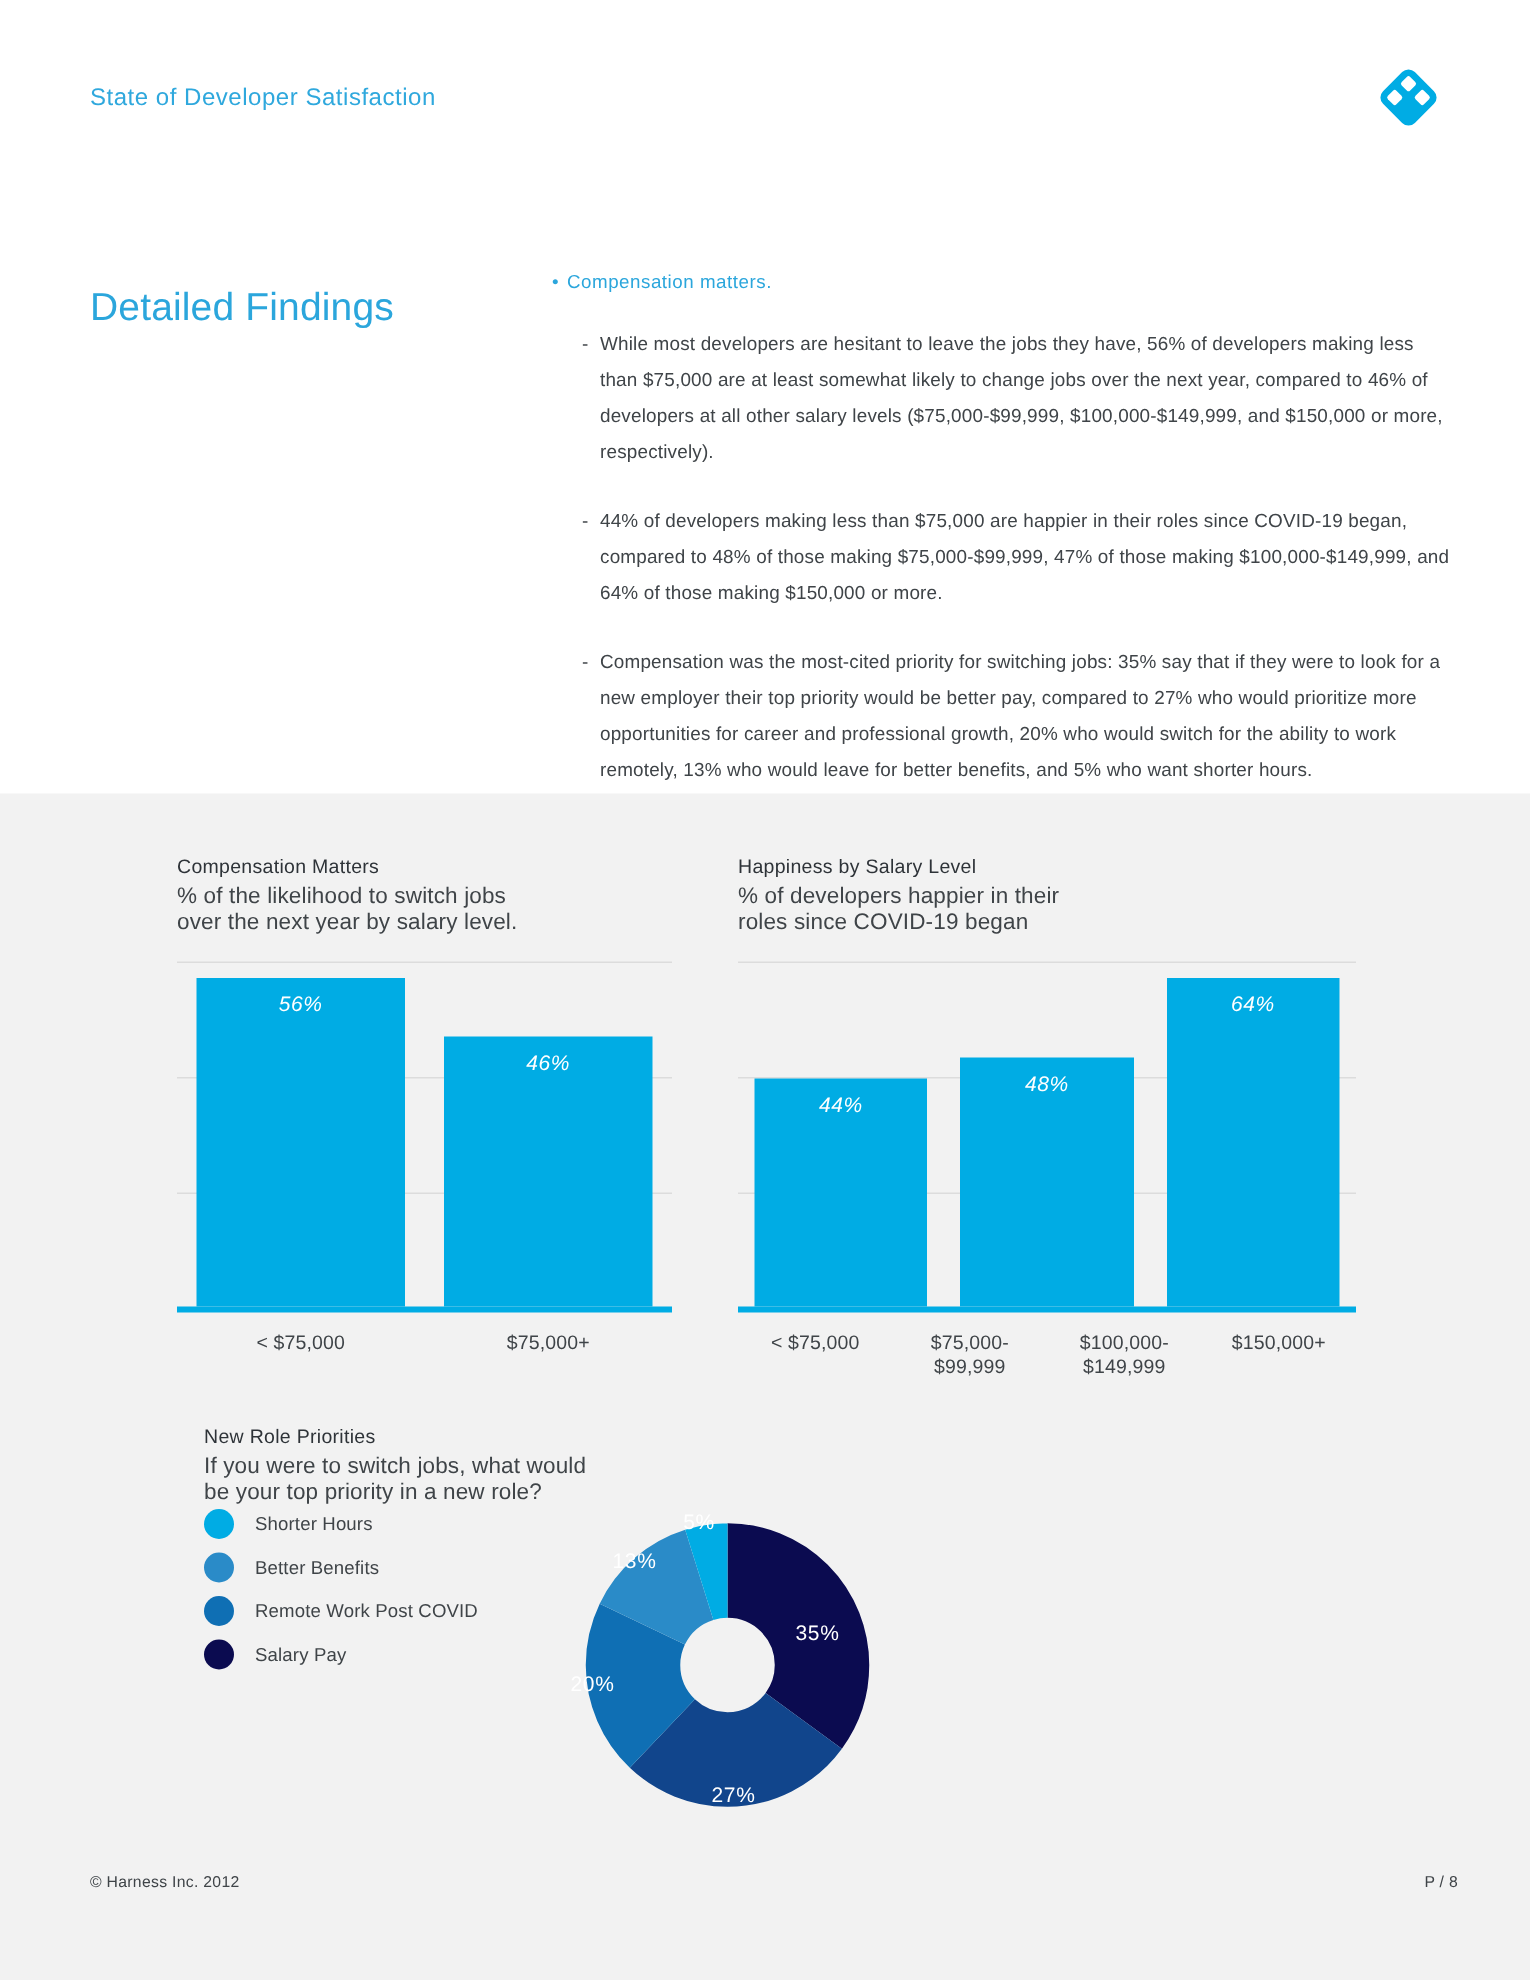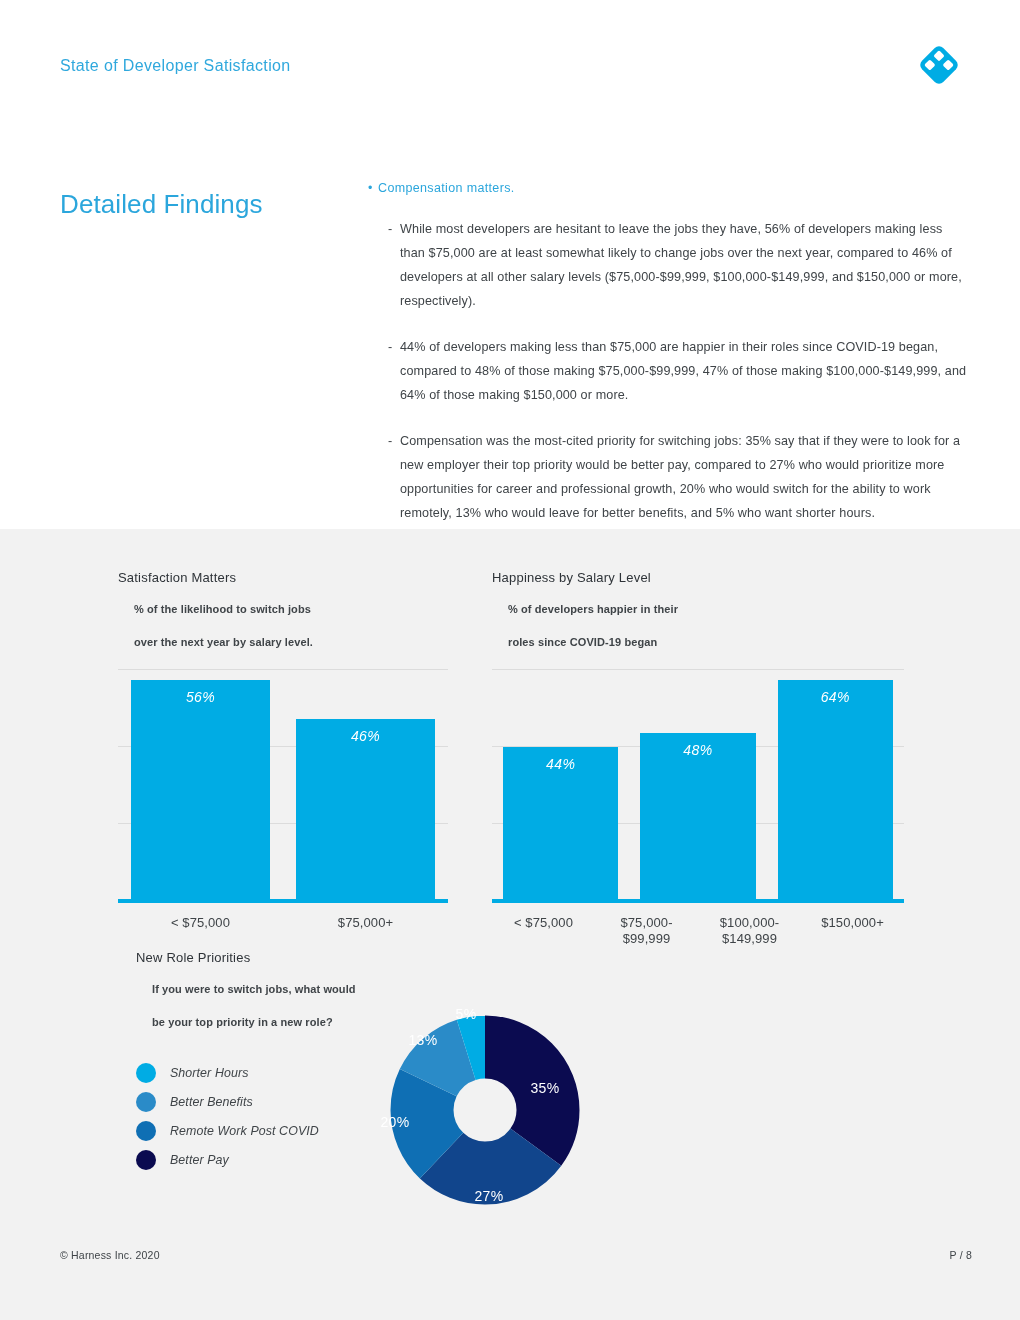--- a/index.html
+++ b/index.html
@@ -102,26 +102,25 @@
   }
 
   .chart-title {
     font-size: 13px;
     color: #2e3338;
     font-weight: 400;
     letter-spacing: 0.2px;
     margin: 0 0 4px 0;
   }
   .chart-sub {
-    font-size: 11px;
+    font-size: 15px;
     color: #3f4448;
     line-height: 17px;
     letter-spacing: 0.1px;
-    margin: 16px;
-    font-weight: bold;
+    margin: 0;
   }
 
   
   .barchart { position: absolute; }
   .plot {
     position: relative;
     width: 100%;
   }
   .gridline {
     position: absolute;
@@ -177,21 +176,21 @@
     flex: 1 1 0;
     text-align: center;
     font-size: 13px;
     color: #3f4448;
     line-height: 16px;
     letter-spacing: 0.1px;
   }
 
   
   .donut-block { position: absolute; left: 136px; top: 950px; width: 360px; }
-  .legend { margin-top: 29px; font-style: italic; }
+  .legend { margin-top: 0; }
   .legend-row {
     display: flex;
     align-items: center;
     height: 25px;
     margin-bottom: 4px;
   }
   .legend-dot {
     width: 20px;
     height: 20px;
     border-radius: 50%;
@@ -260,21 +259,21 @@
     <p class="bullet-head">Compensation matters.</p>
     <p class="sub-item">While most developers are hesitant to leave the jobs they have, 56% of developers making less than $75,000 are at least somewhat likely to change jobs over the next year, compared to 46% of developers at all other salary levels ($75,000-$99,999, $100,000-$149,999, and $150,000 or more, respectively).</p>
     <p class="sub-item">44% of developers making less than $75,000 are happier in their roles since COVID-19 began, compared to 48% of those making $75,000-$99,999, 47% of those making $100,000-$149,999, and 64% of those making $150,000 or more.</p>
     <p class="sub-item">Compensation was the most-cited priority for switching jobs: 35% say that if they were to look for a new employer their top priority would be better pay, compared to 27% who would prioritize more opportunities for career and professional growth, 20% who would switch for the ability to work remotely, 13% who would leave for better benefits, and 5% who want shorter hours.</p>
   </div>
 </div>
 
 <div class="page-bottom"></div>
 
 <div class="barchart" style="left:118px; top:570px; width:330px;">
-  <p class="chart-title">Satisfaction Matters</p>
+  <p class="chart-title">Compensation Matters</p>
   <p class="chart-sub">% of the likelihood to switch jobs</p>
   <p class="chart-sub">over the next year by salary level.</p>
 
   <div class="plot" style="height:234px; margin-top:18px;">
     <div class="gridline" style="top:0px;"></div>
     <div class="gridline" style="top:77px;"></div>
     <div class="gridline" style="top:154px;"></div>
     <div class="bars">
       <div class="bar-col">
         <div class="bar" style="height:219px;">
@@ -358,21 +357,21 @@
     <div class="legend-row">
       <span class="legend-dot" style="background:#2a8bc8;"></span>
       <span class="legend-label">Better Benefits</span>
     </div>
     <div class="legend-row">
       <span class="legend-dot" style="background:#0f6fb4;"></span>
       <span class="legend-label">Remote Work Post COVID</span>
     </div>
     <div class="legend-row">
       <span class="legend-dot" style="background:#0b0b50;"></span>
-      <span class="legend-label">Better Pay</span>
+      <span class="legend-label">Salary Pay</span>
     </div>
   </div>
 
   <div class="donut-wrap">
     <svg width="252" height="252" viewBox="0 0 252 252" aria-hidden="true">
       <g transform="translate(126,126) rotate(-90)">
 
         <circle r="63" fill="none" stroke="#0b0b50" stroke-width="63" stroke-dasharray="138.55 257.29" stroke-dashoffset="0"></circle>
         <circle r="63" fill="none" stroke="#11458c" stroke-width="63" stroke-dasharray="106.88 288.96" stroke-dashoffset="-138.55"></circle>
         <circle r="63" fill="none" stroke="#0f6fb4" stroke-width="63" stroke-dasharray="79.17 316.67" stroke-dashoffset="-245.43"></circle>
@@ -382,14 +381,14 @@
     </svg>
 
     <span class="donut-label" style="left:186px; top:104px;">35%</span>
     <span class="donut-label" style="left:130px; top:212px;">27%</span>
     <span class="donut-label" style="left:36px;  top:138px;">20%</span>
     <span class="donut-label" style="left:64px;  top:56px;">13%</span>
     <span class="donut-label" style="left:107px; top:30px;">5%</span>
   </div>
 </div>
 
-<div class="footer-left">© Harness Inc. 2020</div>
+<div class="footer-left">© Harness Inc. 2012</div>
 <div class="footer-right">P / 8</div>
 
 </body></html>

